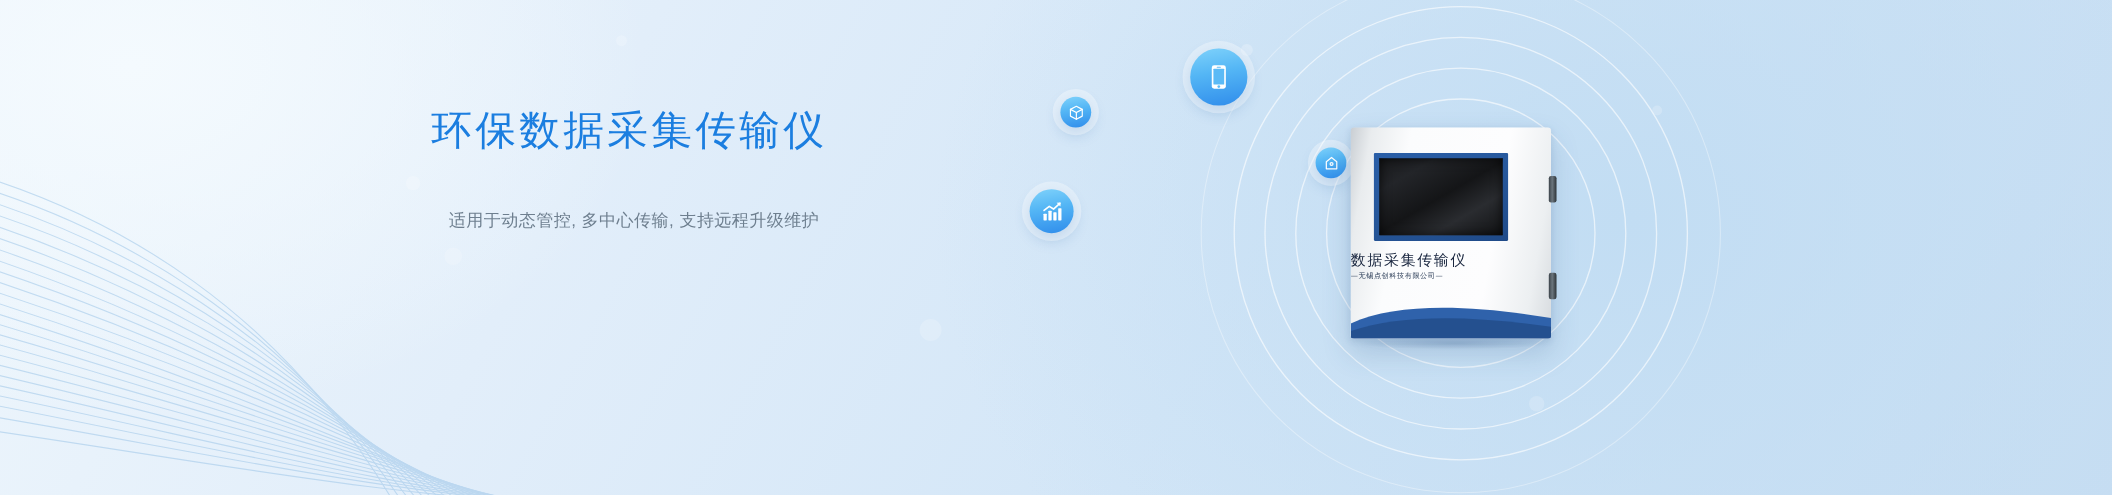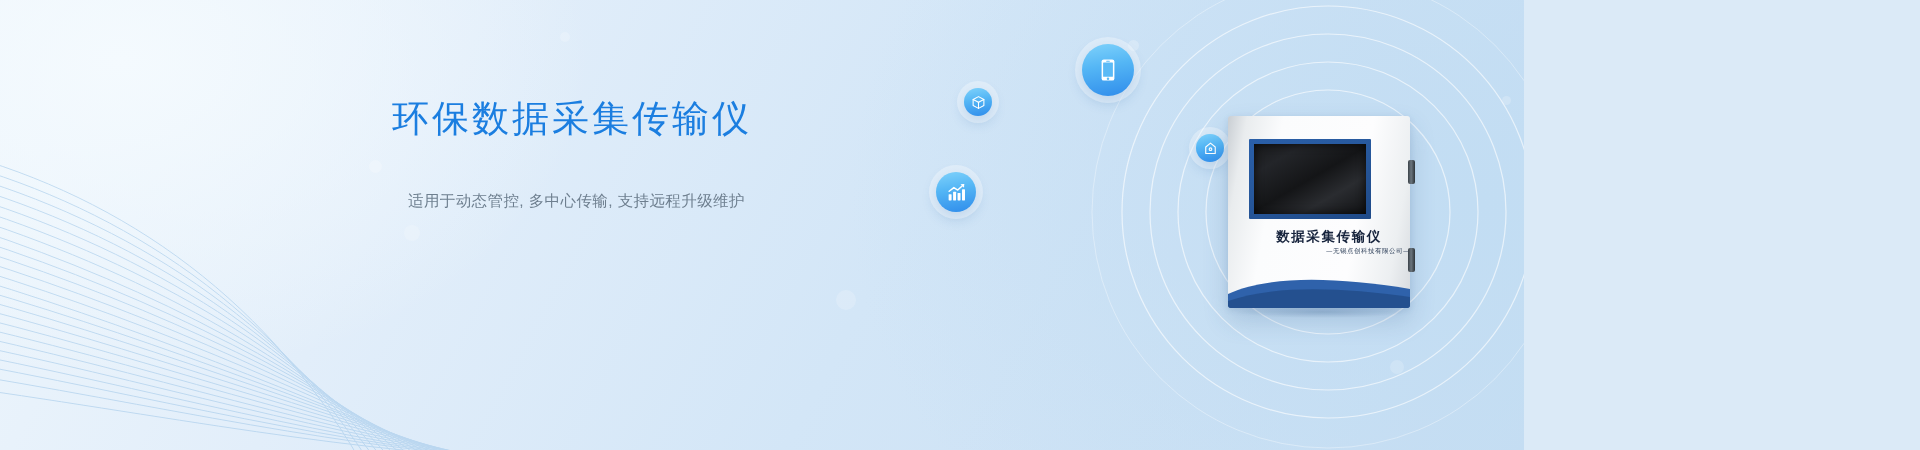--- a/index.html
+++ b/index.html
@@ -3,21 +3,21 @@
 <meta charset="utf-8">
 <title>Product Banner</title>
 <style>
   html,body{margin:0;padding:0;}
   body{
     width:1920px;height:450px;overflow:hidden;
     font-family:"Liberation Sans","DejaVu Sans",sans-serif;
     background:#dbeaf7;
   }
   #banner{
-    position:relative;width:1524px;height:450px;overflow:hidden;
+    position:relative;width:1920px;height:450px;overflow:hidden;
     background:
       radial-gradient(ellipse 760px 520px at 120px 60px, #f4fafe 0%, rgba(244,250,254,0) 62%),
       radial-gradient(ellipse 900px 700px at 1480px 200px, #c2ddf3 0%, rgba(194,221,243,0) 70%),
       linear-gradient(118deg,#eef6fc 0%,#e2eefa 28%,#d3e6f7 58%,#c6ddf2 100%);
   }
 
   
   .waves{position:absolute;left:-40px;bottom:-10px;width:760px;height:420px;pointer-events:none;}
   .waves svg{width:100%;height:100%;display:block;}
 
@@ -52,28 +52,27 @@
     position:absolute;left:21px;top:23px;width:122px;height:80px;
     background:linear-gradient(160deg,#2a5fa8 0%,#27589c 45%,#1f4a88 100%);
     padding:5px;box-sizing:border-box;border-radius:1px;
   }
   .dev-lcd{
     width:100%;height:100%;
     background:linear-gradient(150deg,#18191b 0%,#232529 22%,#141517 50%,#2a2c30 72%,#111214 100%);
     box-shadow:inset 0 0 10px rgba(0,0,0,.75);
   }
   .dev-brand{
-    position:absolute;left:0;right:0;top:112px;text-align:center;
+    position:absolute;left:0;right:0;top:112px;
     font-family:"DejaVu Serif","Liberation Serif",serif;
-    font-size:13.5px;font-weight:bold;color:#16233c;letter-spacing:1.6px;
+    font-size:13.5px;font-weight:normal;color:#16233c;letter-spacing:1.6px;
     white-space:nowrap;
-    margin-left:20px;
   }
   .dev-company{
-    position:absolute;left:0;right:0;top:131px;text-align:right;
+    position:absolute;left:0;right:0;top:131px;text-align:left;
     font-family:"DejaVu Serif","Liberation Serif",serif;
     font-size:6.5px;color:#2b3d57;letter-spacing:.5px;white-space:nowrap;
   }
   .dev-wave{position:absolute;left:0;right:0;bottom:0;height:40px;overflow:hidden;}
   .dev-wave svg{width:100%;height:100%;display:block;}
   .dev-hinge{
     position:absolute;right:-5px;width:7px;height:24px;border-radius:2px;
     background:linear-gradient(90deg,#3b4249,#6b757d 45%,#2d3338);
   }
   .dev-hinge.h1{top:44px;}

